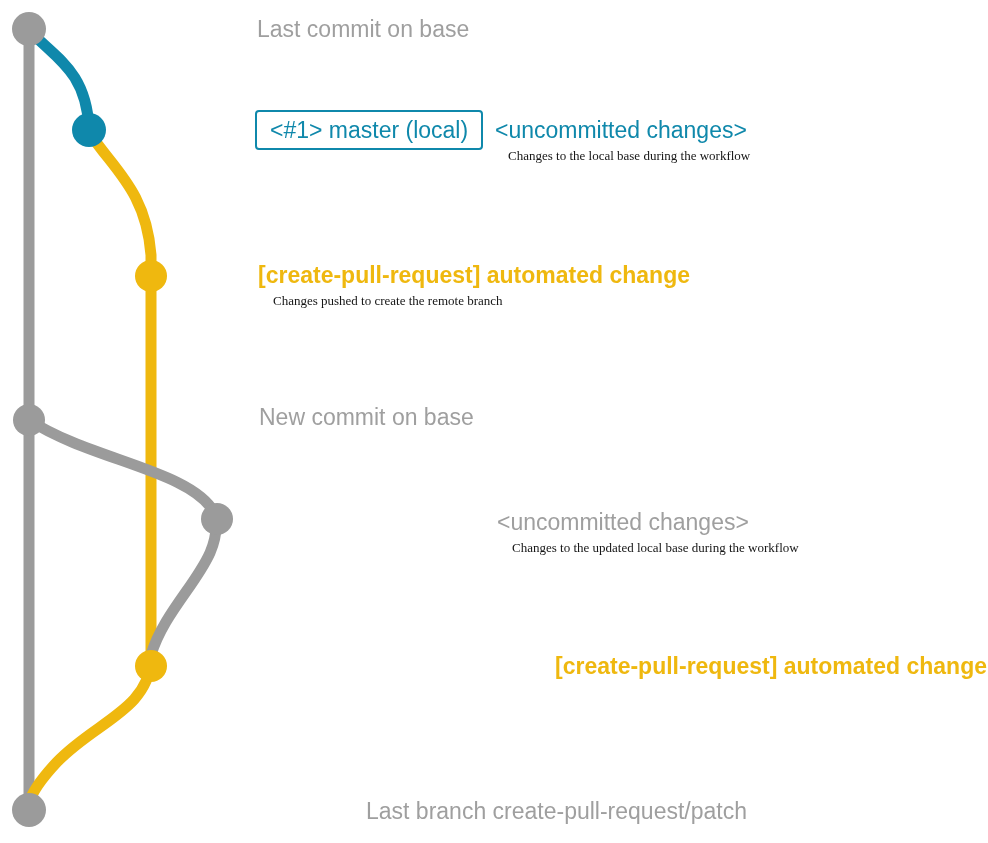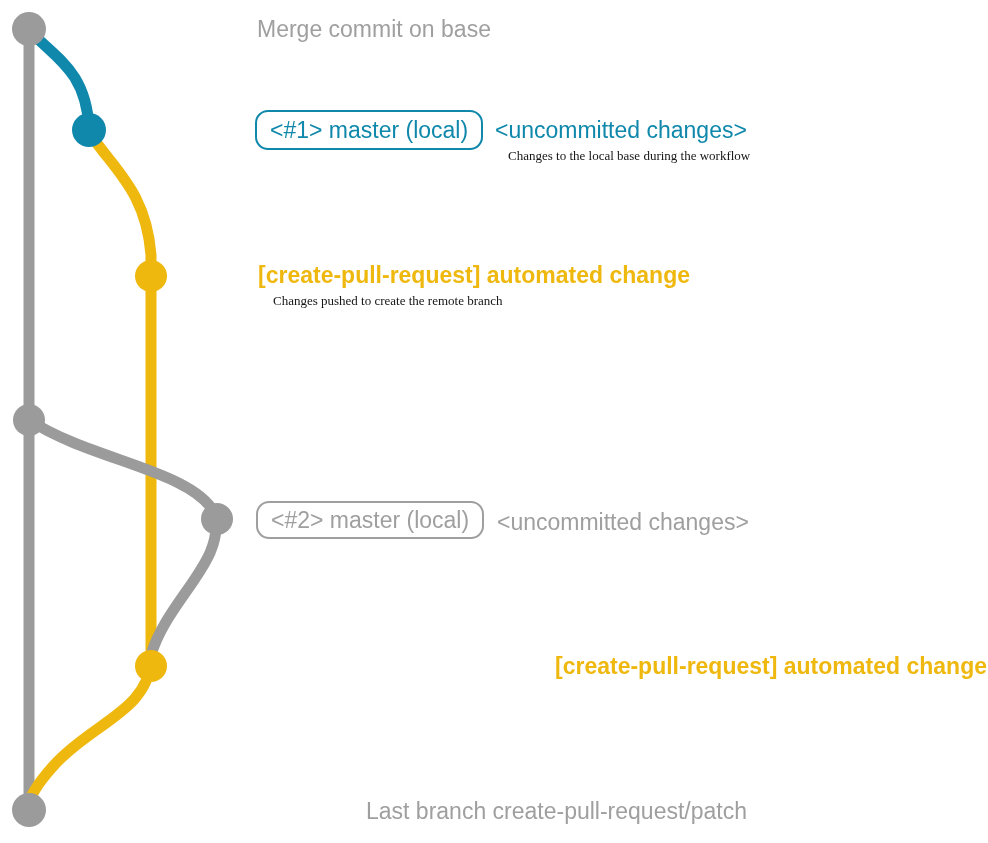--- a/index.html
+++ b/index.html
@@ -27,21 +27,21 @@
   .serif{
     position:absolute;
     font-family:"Liberation Serif",serif;
     font-size:13px;line-height:1.2;white-space:nowrap;
     color:var(--ink);
   }
   .badge{
     position:absolute;
     display:inline-flex;align-items:center;justify-content:center;
     height:40px;padding:0 13px;box-sizing:border-box;
-    border:2px solid currentColor;border-radius:13px;
+    border:2px solid currentColor;border-radius:4px;
     font-family:"Liberation Sans",sans-serif;
     font-size:23px;white-space:nowrap;
   }
   .badge.small{height:38px;}
   .c-gray{color:var(--gray-text);}
   .c-teal{color:var(--teal);}
   .c-yellow{color:var(--yellow);font-weight:bold;}
 </style>
 </head>
 <body>
@@ -57,30 +57,31 @@
 
     <circle class="fill-gray" cx="29" cy="29" r="17"></circle>
     <circle class="fill-teal" cx="89" cy="130" r="17"></circle>
     <circle class="fill-yellow" cx="151" cy="276" r="16"></circle>
     <circle class="fill-gray" cx="29" cy="420" r="16"></circle>
     <circle class="fill-gray" cx="217" cy="519" r="16"></circle>
     <circle class="fill-yellow" cx="151" cy="666" r="16"></circle>
     <circle class="fill-gray" cx="29" cy="810" r="17"></circle>
   </svg>
 
-  <div class="sans c-gray" style="left:257px;top:16px;">Merge commit on base</div>
+  <div class="sans c-gray" style="left:257px;top:16px;">Last commit on base</div>
 
   <div class="badge c-teal" style="left:255px;top:110px;">&lt;#1&gt; master (local)</div>
   <div class="sans c-teal" style="left:495px;top:117px;">&lt;uncommitted changes&gt;</div>
   <div class="serif" style="left:508px;top:148px;">Changes to the local base during the workflow</div>
 
   <div class="sans c-yellow" style="left:258px;top:262px;">[create-pull-request] automated change</div>
   <div class="serif" style="left:273px;top:293px;">Changes pushed to create the remote branch</div>
 
+  <div class="sans c-gray" style="left:259px;top:404px;">New commit on base</div>
 
-  <div class="badge small c-gray" style="left:256px;top:501px;">&lt;#2&gt; master (local)</div>
   <div class="sans c-gray" style="left:497px;top:509px;">&lt;uncommitted changes&gt;</div>
+  <div class="serif" style="left:512px;top:540px;">Changes to the updated local base during the workflow</div>
 
   <div class="sans c-yellow" style="left:555px;top:653px;">[create-pull-request] automated change</div>
 
   <div class="sans c-gray" style="left:366px;top:798px;">Last branch create-pull-request/patch</div>
 
 </div>
 
 </body></html>

